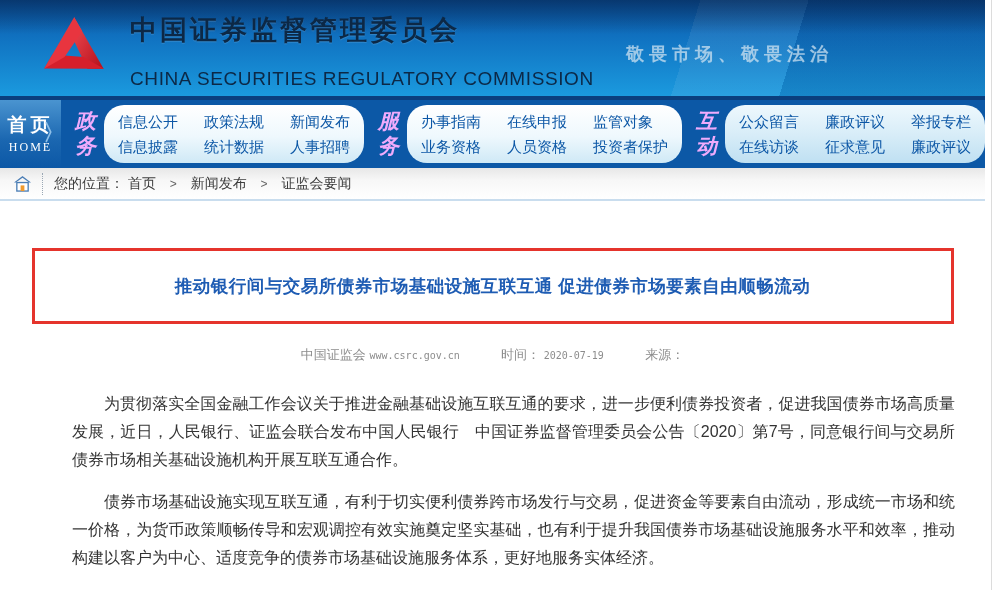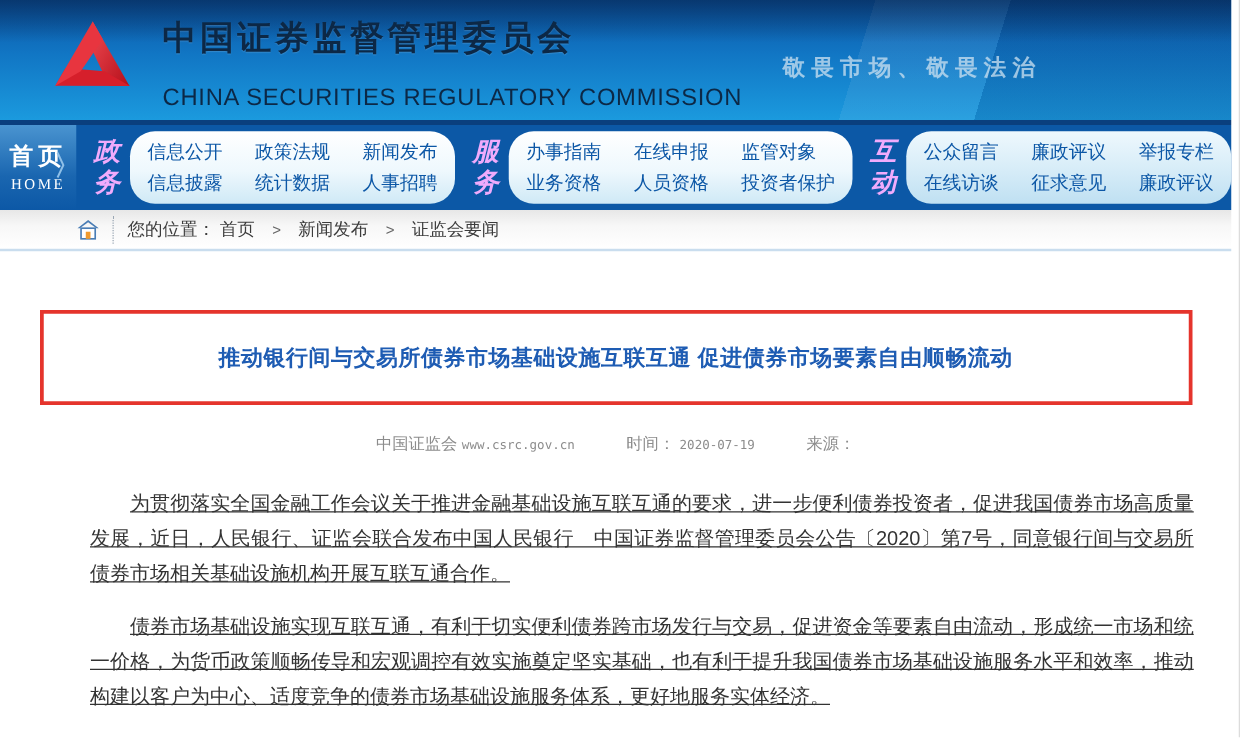--- a/index.html
+++ b/index.html
@@ -39,38 +39,38 @@
             font-weight:bold; font-size:21px; width:26px; line-height:25px; text-align:center;
             word-break:break-all; margin:0 8px 0 14px; cursor:pointer; }
   .nav-box { background:linear-gradient(180deg,#ffffff 0%,#eef8fd 55%,#cfe9f6 100%);
             border-radius:20px; height:58px; display:grid; grid-template-rows:1fr 1fr;
             grid-auto-flow:column; align-items:center; padding:4px 14px; column-gap:26px; }
   .nav-box.tint { background:linear-gradient(180deg,#eef8fd 0%,#d8edf8 50%,#bfe0f2 100%); }
   .nav-link { color:#0c57a6; font-size:15px; white-space:nowrap; cursor:pointer; line-height:24px; }
 
   
   .crumbbar { height:33px; background:linear-gradient(180deg,#e7e7e7 0%,#f7f7f7 40%,#ffffff 100%);
-            border-bottom:2px solid #c9ddee; display:flex; align-items:center;padding-left:48px; }
+            border-bottom:2px solid #c9ddee; display:flex; align-items:center; }
   .home-icon { width:19px; height:17px; margin-left:13px; }
   .crumb-divider { border-left:1px dotted #9aa7b4; height:22px; margin:0 11px 0 10px; }
   .crumb { font-size:14px; color:#3c3c3c; }
   .crumb a, .crumb-link { color:#3c3c3c; text-decoration:none; cursor:pointer; }
   .crumb-sep { color:#666; margin:0 10px; font-size:12px; }
 
   
   .content { padding-top:47px; }
   .title-box { width:922px; margin:0 auto; border:3px solid #e5342c; padding:23px 10px;
             text-align:center; }
   .title-text { color:#1e5cb3; font-size:17.5px; font-weight:bold; letter-spacing:0.5px; }
   .meta { text-align:center; margin-top:22px; color:#8c8c8c; font-size:13px; }
   .meta .mono { font-family:"DejaVu Sans Mono", monospace; font-size:10px;text-align:center; }
   .meta .gap { display:inline-block; width:34px; }
   .body-text { margin-top:26px; padding:0 30px 0 72px; }
   .body-text p { font-size:16px; color:#333333; line-height:28px; text-indent:2em;
-            text-align:justify; margin-bottom:14px;text-decoration:underline; }
+            text-align:justify; margin-bottom:14px; }
 </style>
 </head>
 <body>
 
 <div class="page">
 
   <div class="header">
     <div class="brand">
       <svg class="logo" viewBox="0 0 100 100">
         <defs>

